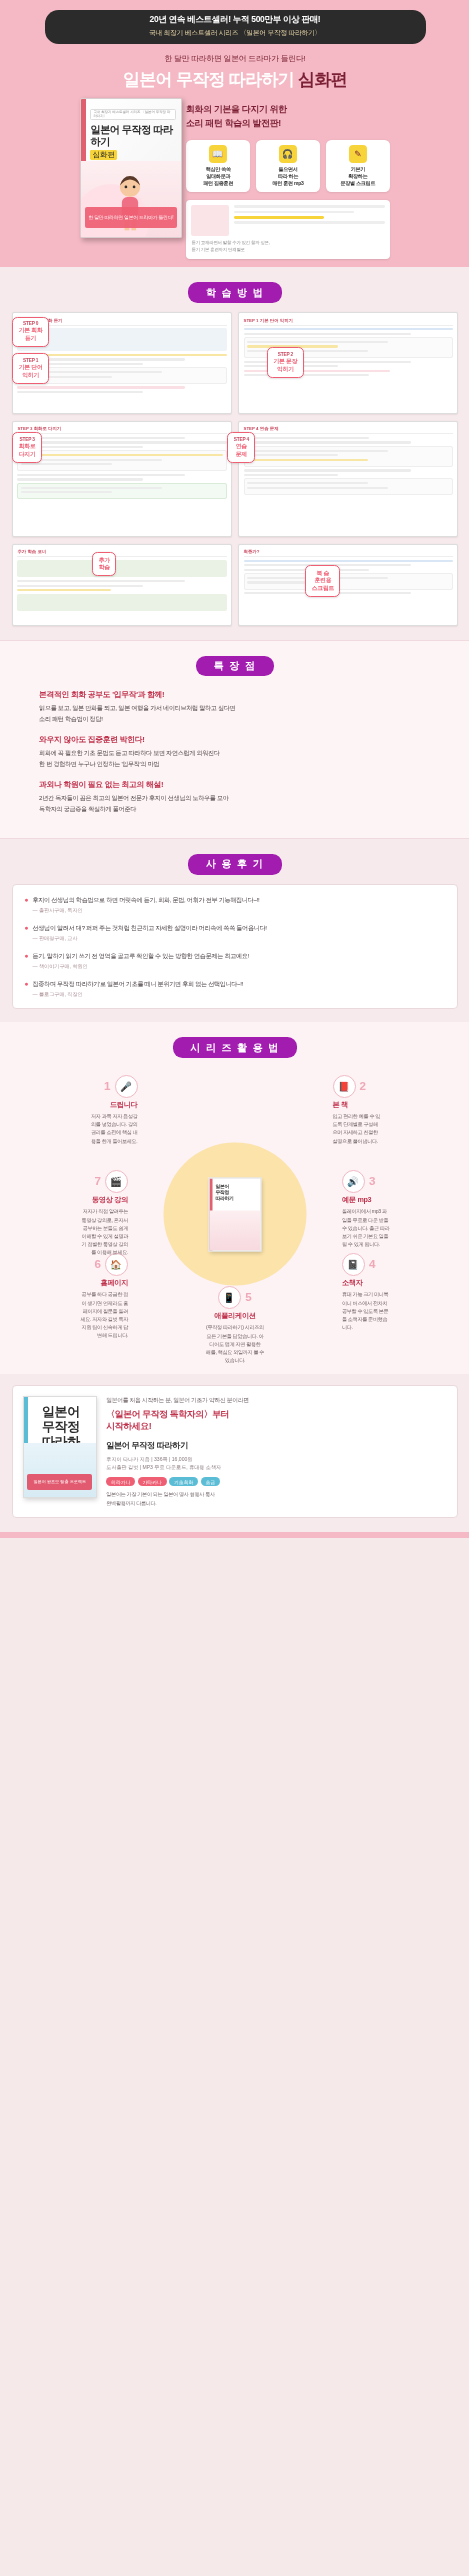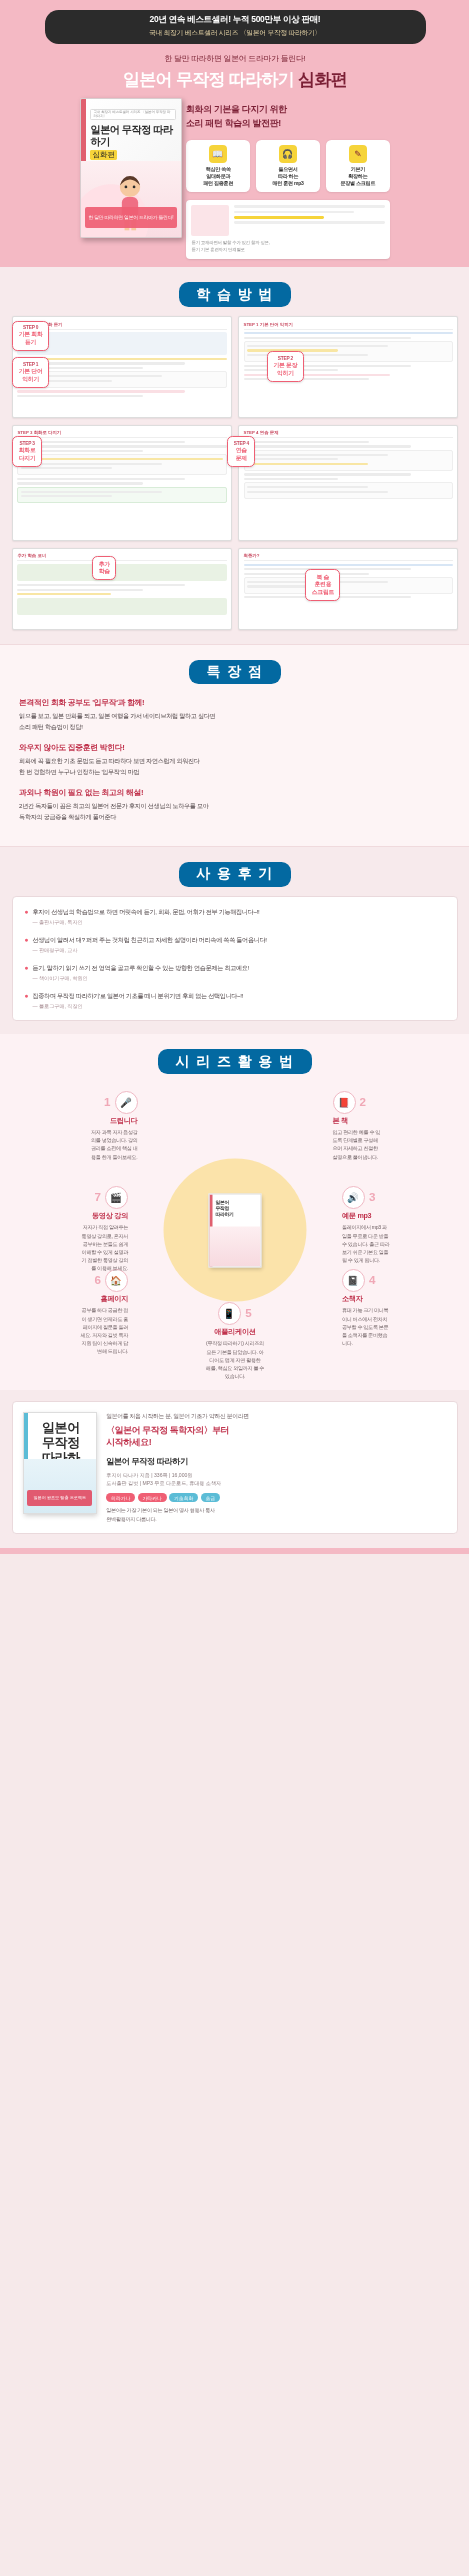--- a/index.html
+++ b/index.html
@@ -52,21 +52,21 @@
   .mockup-card .mc-img { width: 38px; height:31px; background:#fbe4e8; border-radius:2px;}
   .mockup-card .mc-lines { flex:1;}
   .mockup-card .mc-lines i { display:block; height:2.7px; background:#eee; border-radius:1.4px; margin-bottom:2.7px;}
   .mockup-card .mc-lines i:nth-child(2){width:80%;} .mockup-card .mc-lines i:nth-child(3){width:60%; background:#f6d43a;}
   .mockup-card .mc-cap { font-size:4.4px; color:#888; margin-top:4.1px; line-height:1.5; letter-spacing:-0.2px;}
 
   
   .sec { padding: 11px 12.3px 13.6px; }
   .sec-head { text-align:center; margin: 4.1px 0 9.5px; }
   .sec-head .pill {
-    display:inline-block; background:#0369a1; color:#fff; font-size:14px; font-weight:bold;
+    display:inline-block; background:#a21caf; color:#fff; font-size:10px; font-weight:bold;
     padding:3.4px 17.7px; border-radius:9.5px; letter-spacing:1.4px;
   }
 
   
   .learn { background:#f7eaec; }
   .grid2 { display:flex; gap:6.8px; }
   .shot { background:#fff; border:0.7px solid #ddd; border-radius:2px; padding:4.1px; box-shadow:0 0.7px 1.4px rgba(0,0,0,.07); }
   .shot .s-title { font-size:4.4px; font-weight:bold; color:#c94b61; border-bottom:0.7px solid #eee; padding-bottom:2px; margin-bottom:2.7px;}
   .shot .ln { height:2.2px; background:#ececec; border-radius:1.4px; margin-bottom:2.3px;}
   .shot .ln.w80{width:80%;} .shot .ln.w60{width:60%;} .shot .ln.w45{width:45%;} .shot .ln.w70{width:70%;}
@@ -75,21 +75,21 @@
   .shot .imgph { height: 23px; background:#eef3f8; border-radius:2px; margin-bottom:2.7px;}
   .step-tag {
     position:absolute; background:#fff; border:1.4px solid #ef5f74; color:#ef5f74;
     border-radius:5.4px; padding:3.4px 5.4px; font-size:5.8px; font-weight:bold; text-align:center; line-height:1.3;
     box-shadow:0 0.7px 2px rgba(0,0,0,.12); letter-spacing:-0.2px;
   }
   .step-tag .num { display:block; font-size:4.8px; color:#c94b61;}
   .learn-rel { position:relative; }
 
   
-  .feat-body { padding: 2.7px 6.8px 0; }
+  .feat-body { padding: 2.7px 6.8px 0; margin-left: 20px; }
   .feat-item { margin-bottom: 9.5px; }
   .feat-item h4 { font-size: 7.8px; color:#c0334d; font-weight:bold; letter-spacing:-0.3px; margin-bottom:3.4px;}
   .feat-item p { font-size: 6.1px; color:#4b4043; line-height:1.75; letter-spacing:-0.3px;}
   .feat-sec { background:#fdf4f5; border-top:0.7px solid #f0dadd; border-bottom:0.7px solid #f0dadd;}
 
   
   .review-wrap { background:#fff; border:0.7px solid #ead9dc; border-radius:4.1px; padding: 9.5px 11px; }
   .review { display:flex; gap:4.1px; margin-bottom: 8.2px;}
   .review .dot { color:#ef5f74; font-size:6.8px; line-height:1.6;}
   .review .rtext { font-size: 6.1px; color:#443a3c; line-height:1.65; letter-spacing:-0.3px;}

